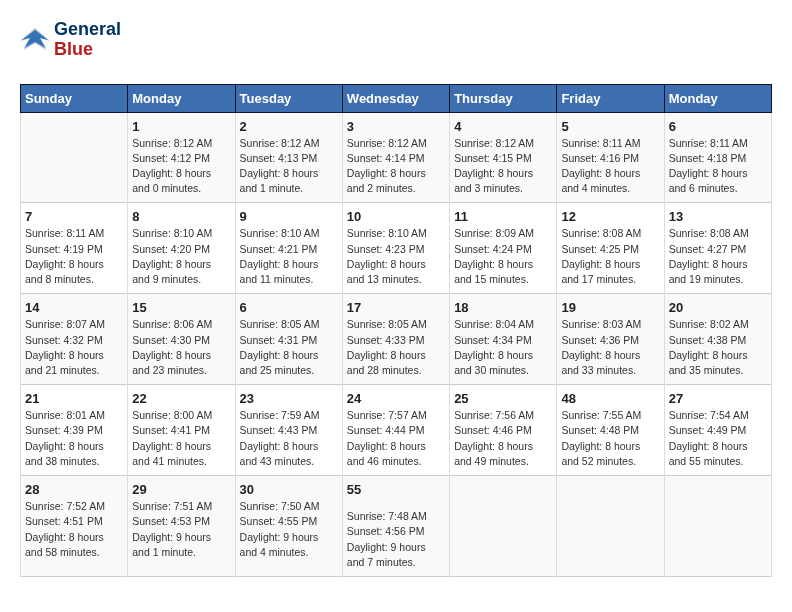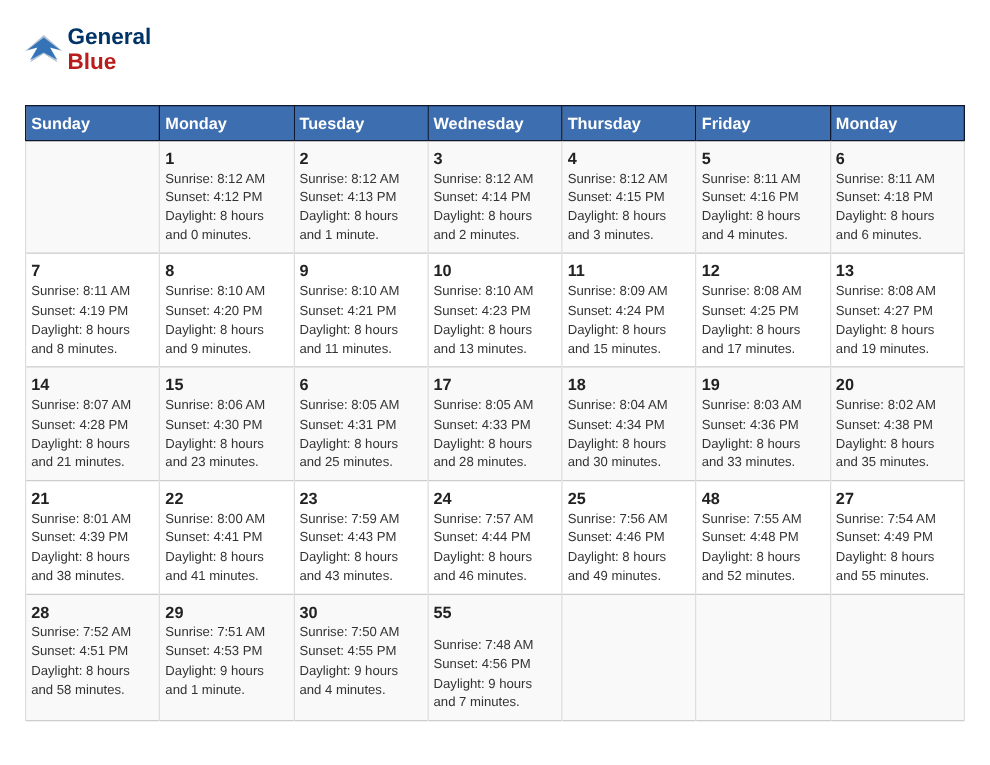--- a/index.html
+++ b/index.html
@@ -218,21 +218,21 @@
           <div class="day-info" style="white-space: pre-line;">Sunrise: 8:08 AM
 Sunset: 4:27 PM
 Daylight: 8 hours
 and 19 minutes.</div>
         </td>
       </tr>
       <tr>
         <td>
           <span class="day-number">14</span>
           <div class="day-info" style="white-space: pre-line;">Sunrise: 8:07 AM
-Sunset: 4:28 PM
+Sunset: 4:32 PM
 Daylight: 8 hours
 and 21 minutes.</div>
         </td>
         <td>
           <span class="day-number">15</span>
           <div class="day-info" style="white-space: pre-line;">Sunrise: 8:06 AM
 Sunset: 4:30 PM
 Daylight: 8 hours
 and 23 minutes.</div>
         </td>

